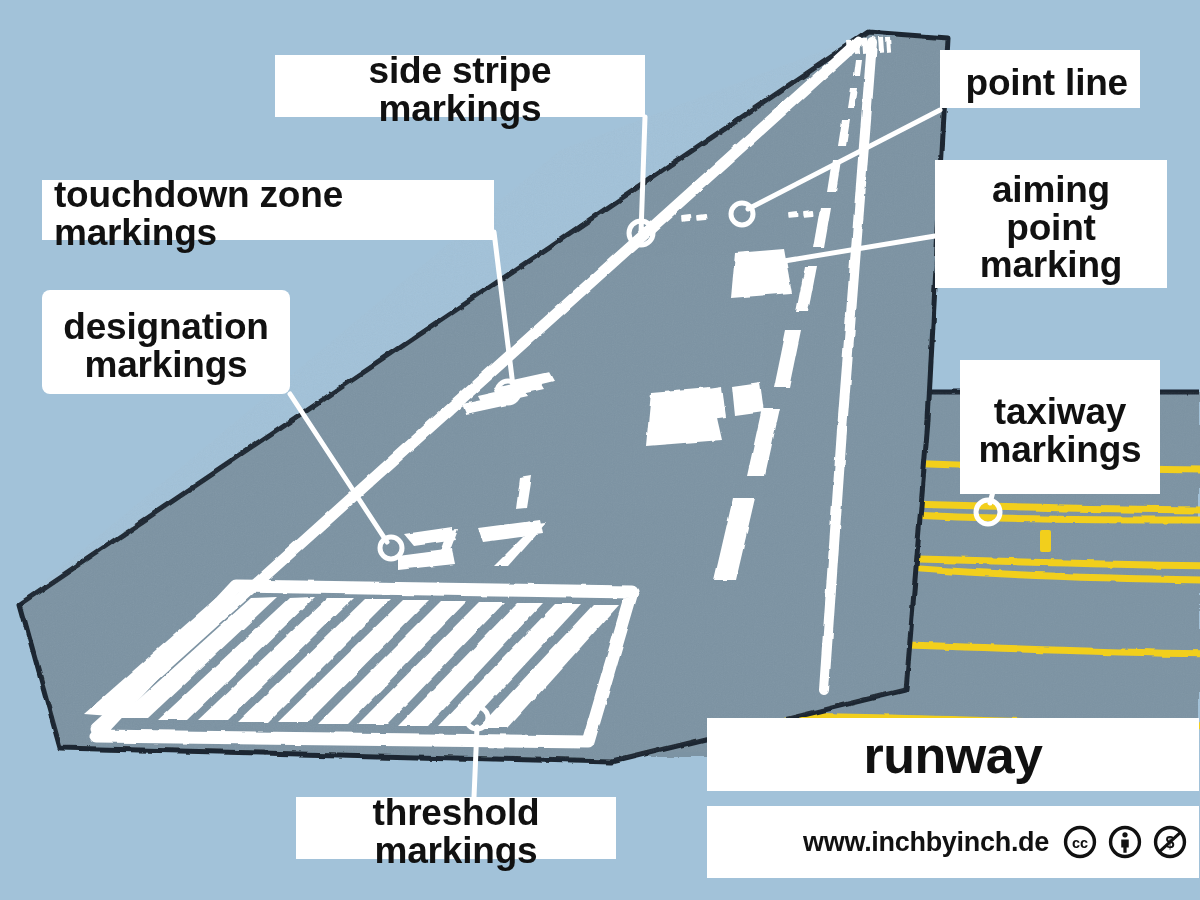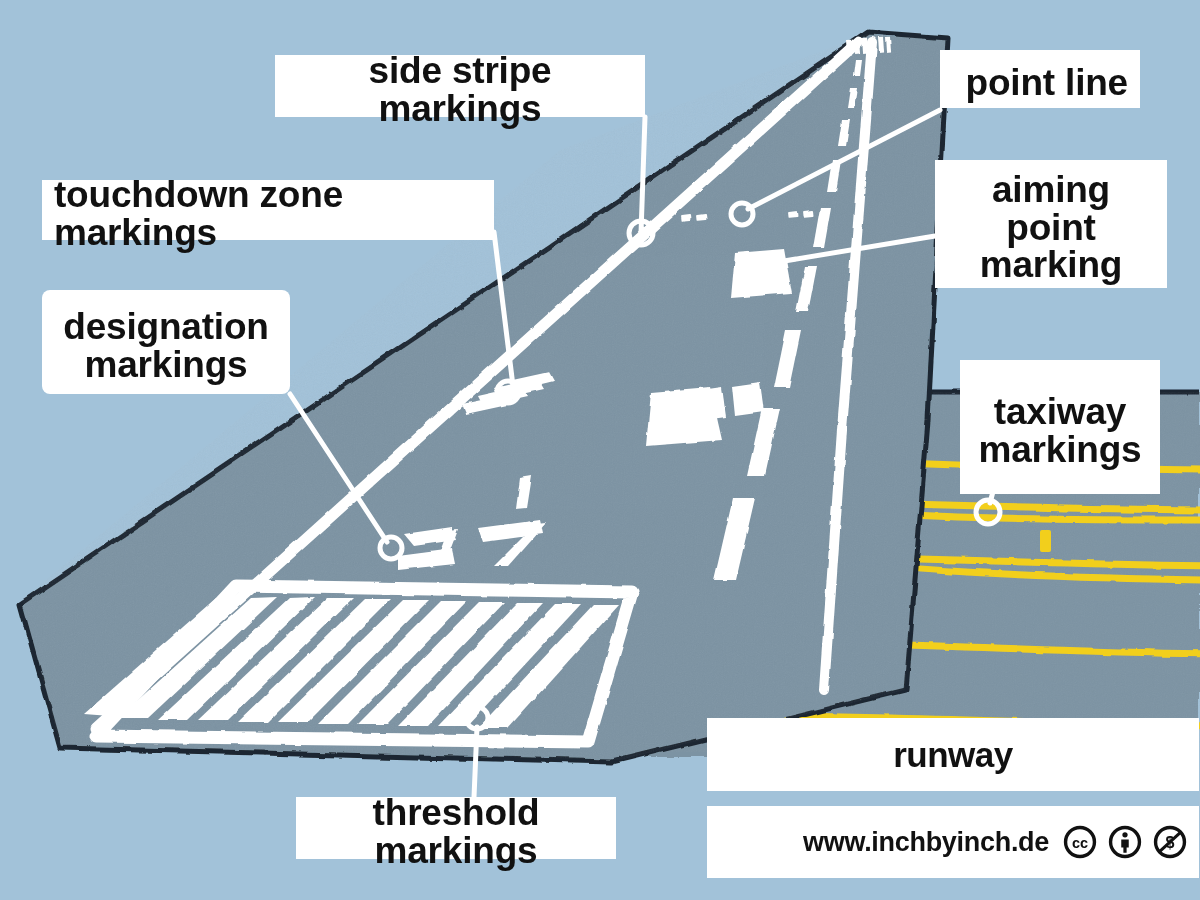--- a/index.html
+++ b/index.html
@@ -50,21 +50,21 @@
     left: 707px; top: 718px;
     width: 492px; height: 73px;
     background: #ffffff;
     display: flex; align-items: center; justify-content: center;
     z-index: 45;
   }
   .title-box span {
     font-family: "Liberation Sans", sans-serif;
     font-weight: bold;
     font-stretch: condensed;
-    font-size: 35px;
+    font-size: 52px;
     color: #111111;
     letter-spacing: -0.5px;
   }
   .footer-box {
     position: absolute;
     left: 707px; top: 806px;
     width: 492px; height: 72px;
     background: #ffffff;
     display: flex; align-items: center; justify-content: flex-end;
     gap: 14px;

